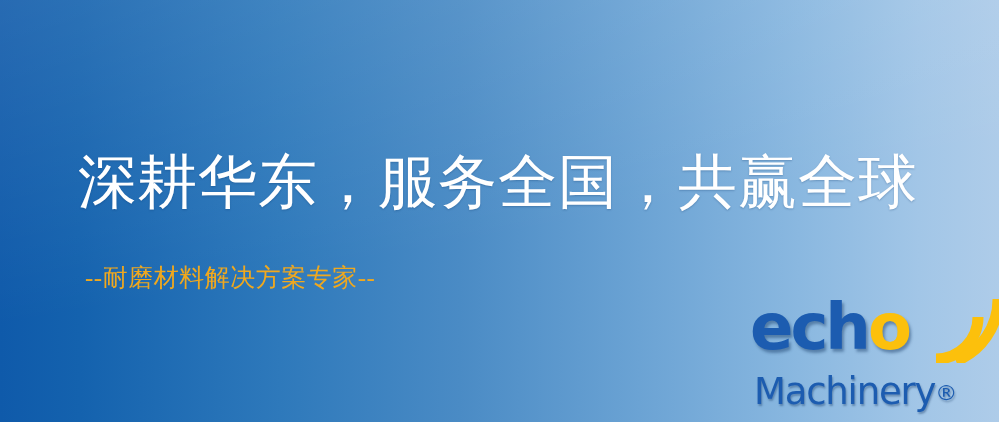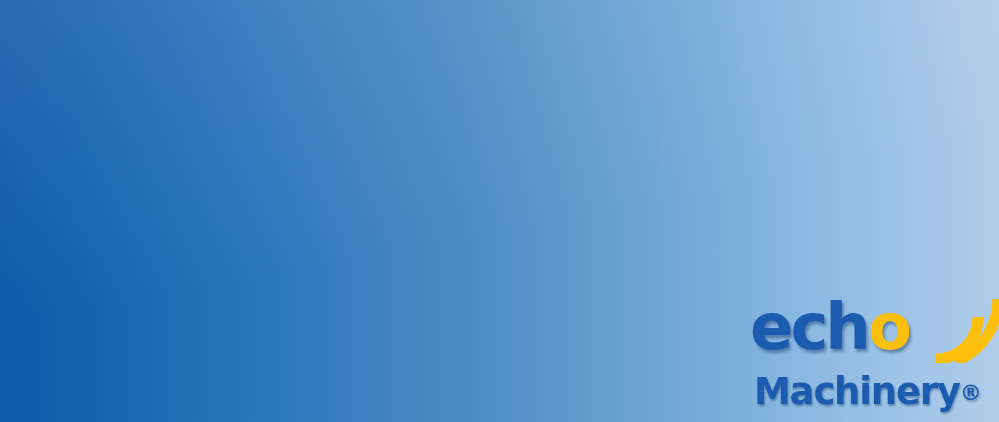--- a/index.html
+++ b/index.html
@@ -88,39 +88,41 @@
     top: -3px;
     width: 72px;
     height: 78px;
   }
   #logo-subword {
     position: absolute;
     left: 6px;
     top: 83px;
     font-family: "DejaVu Sans", sans-serif;
     font-size: 37px;
-    font-weight: bold;
+    font-weight: normal;
     line-height: 42px;
     color: #1c5cb0;
     letter-spacing: -1.2px;
     white-space: nowrap;
     text-shadow: 1px 2px 2px rgba(20,55,100,0.40);
   }
   #logo-subword .reg {
     font-size: 22px;
     vertical-align: 4px;
     letter-spacing: 0;
   }
 </style>
 </head>
 <body>
 
 <div id="banner">
 
+  <h1 id="headline">深耕华东，服务全国，共赢全球</h1>
 
+  <p id="subtitle">--耐磨材料解决方案专家--</p>
 
   <div id="logo">
 
     <div id="logo-wordmark">
       <span class="blue">ech</span><span class="gold">o</span>
     </div>
 
     <div id="logo-arcs">
       <svg width="72" height="78" viewBox="0 0 72 78" aria-hidden="true">
         <g fill="none" stroke="#fcc00c" stroke-linecap="butt">

